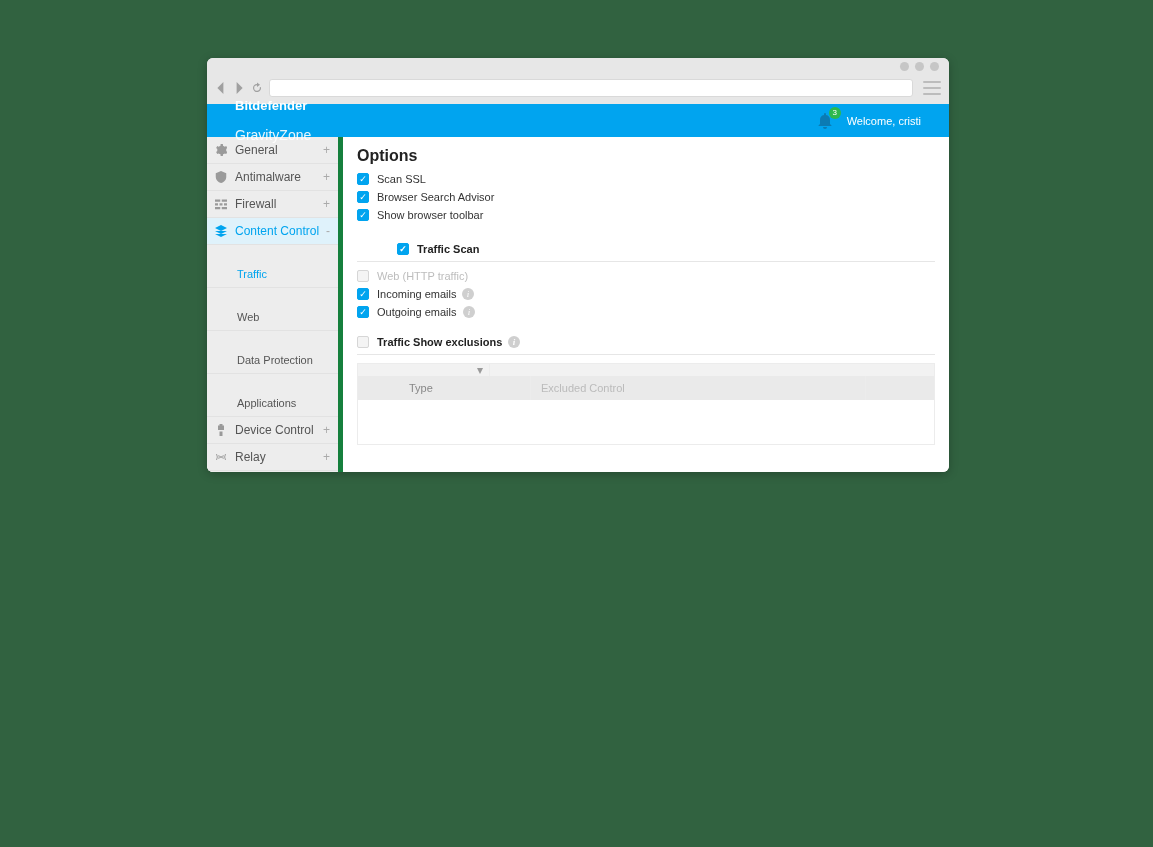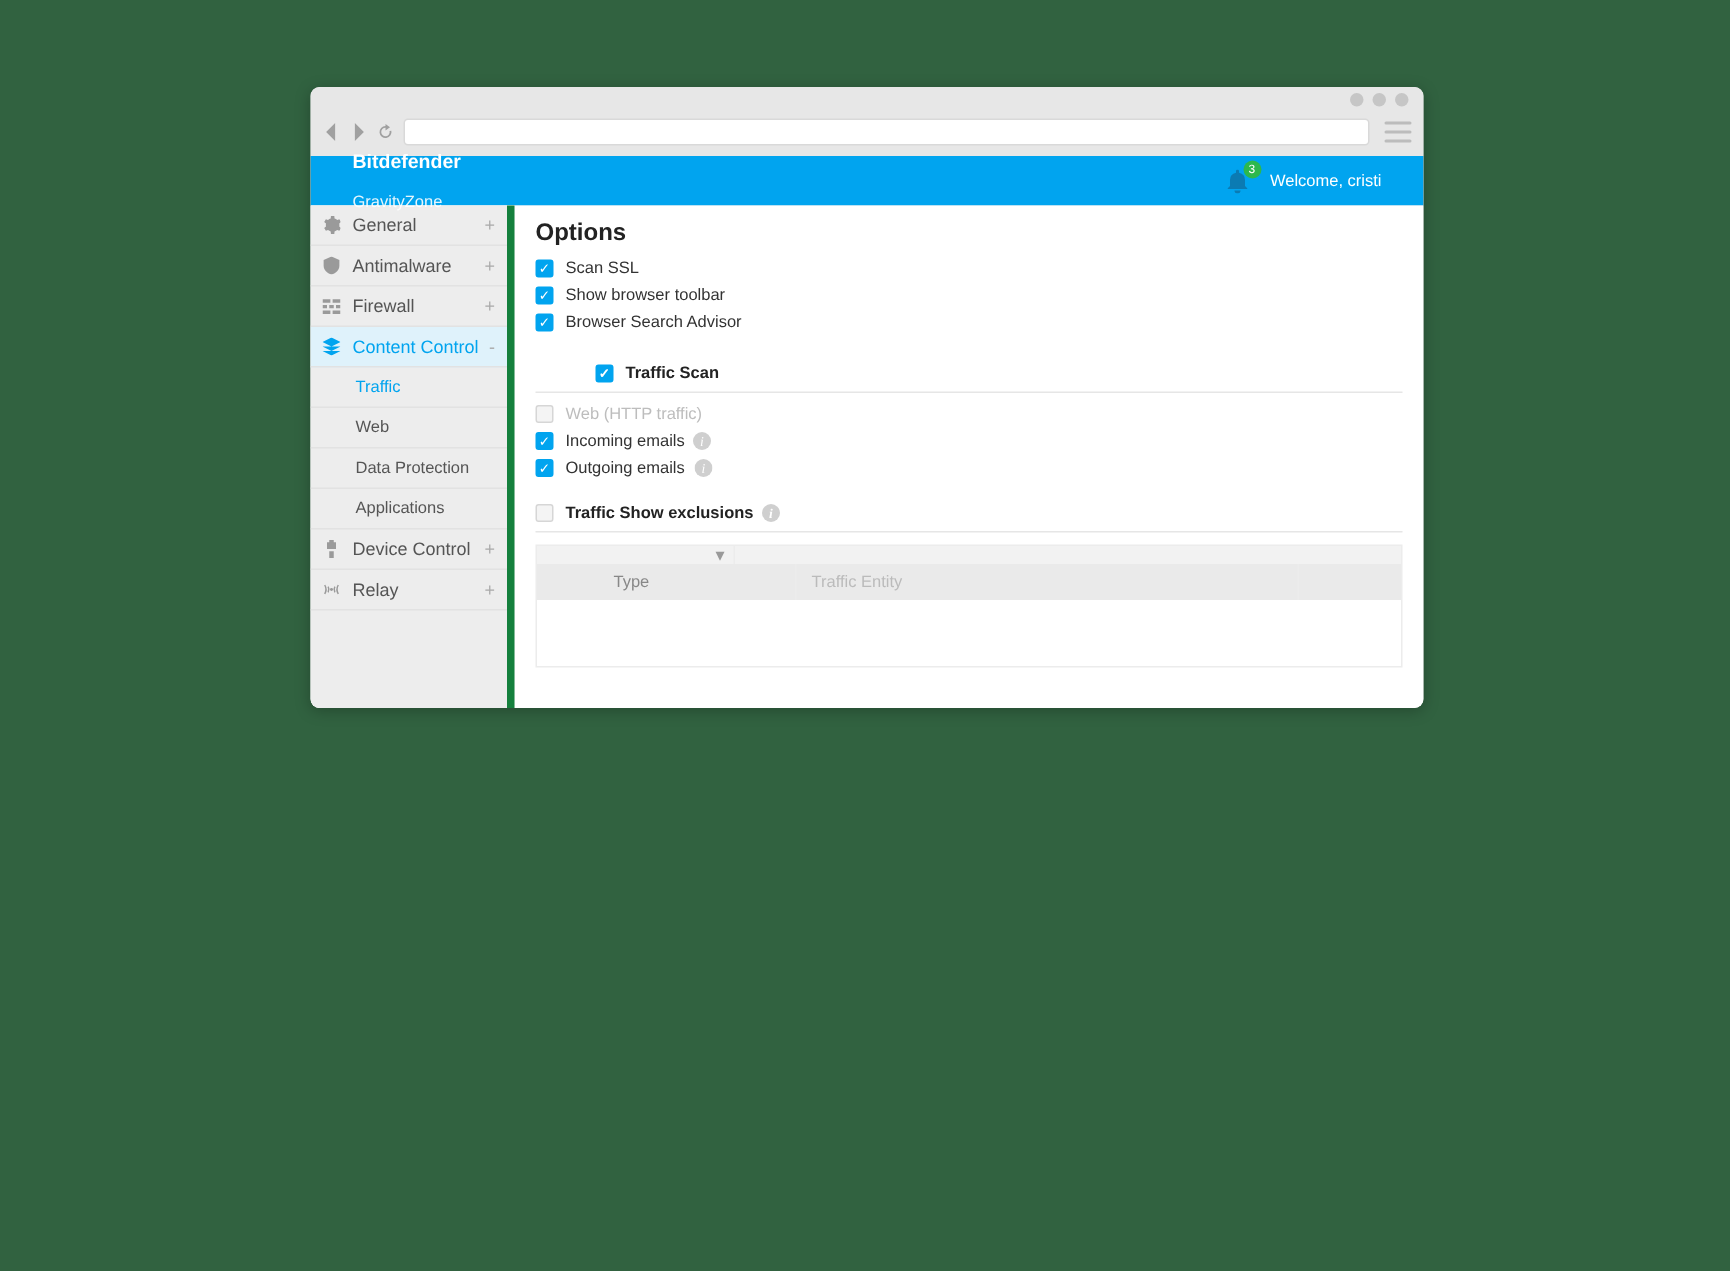--- a/index.html
+++ b/index.html
@@ -68,21 +68,21 @@
     background: #01a4ef;
     color: #fff;
     height: 33px;
     display: flex;
     align-items: center;
     padding: 0 28px;
     justify-content: space-between;
   }
   .brand { display:flex; flex-direction:column; line-height:1; }
   .brand-name { font-weight:bold; font-size:13px; }
-  .brand-sub  { font-size:11px; opacity:.9; margin-top:16px;}
+  .brand-sub  { font-size:14px; opacity:.9; margin-top:16px;}
   .header-right { display:flex; align-items:center; gap:14px; font-size:11px; }
   .bell-wrap { position:relative; width:16px; height:16px; }
   .bell-wrap svg{ width:16px; height:16px; fill:#0b7bb3;}
   .badge {
     position:absolute; top:-6px; right:-8px;
     background:#2db84d; color:#fff;
     font-size:8px; border-radius:50%;
     width:12px; height:12px; line-height:12px; text-align:center;
   }
 
@@ -116,20 +116,21 @@
   .side-item.active .si-icon svg{fill:#01a4ef;}
   .side-expand{
     position:absolute; right:8px; font-size:12px; color:#aaa;
   }
   .side-sub{
     height:27px; display:flex; align-items:center;
     padding-left:30px; color:#555;
     border-bottom:1px solid #e2e2e2;
     cursor:pointer;
     font-size:11px;
+    margin-top:16px;
   }
   .side-sub.active{ color:#01a4ef; }
 
   
   .content{
     flex:1;
     padding:10px 14px 16px 14px;
     min-height: 335px;
   }
   .section-h{
@@ -303,25 +304,25 @@
     </div>
 
     <div class="content">
       <div class="section-h">Options</div>
       <div class="check-row">
         <span class="chk checked"></span>
         <span>Scan SSL</span>
       </div>
       <div class="check-row">
         <span class="chk checked"></span>
+        <span>Browser Search Advisor</span>
+      </div>
+      <div class="check-row">
+        <span class="chk checked"></span>
         <span>Show browser toolbar</span>
-      </div>
-      <div class="check-row">
-        <span class="chk checked"></span>
-        <span>Browser Search Advisor</span>
       </div>
 
       <div class="subsection-title" style="margin-top:22px;padding-left:40px;">
         <span class="chk checked"></span>
         <span>Traffic Scan</span>
       </div>
       <hr class="hr">
       <div class="check-row">
         <span class="chk disabled"></span>
         <span class="label-disabled">Web (HTTP traffic)</span>
@@ -355,21 +356,21 @@
 
       <div class="table-wrap">
         <div class="t-row header">
           <div class="t-cell t-type">
             <span class="plus-icon">▾</span>
           </div>
           <div class="t-cell t-last"></div>
         </div>
         <div class="t-row header2">
           <div class="t-cell t-type" style="color:#888;">Type</div>
-          <div class="t-cell t-entity" style="color:#bbb;">Traffic Entity</div>
+          <div class="t-cell t-entity" style="color:#bbb;">Excluded Control</div>
           <div class="t-cell t-last"></div>
         </div>
         <div class="t-body"></div>
       </div>
 
     </div>
   </div>
 </div>
 
 </body></html>

